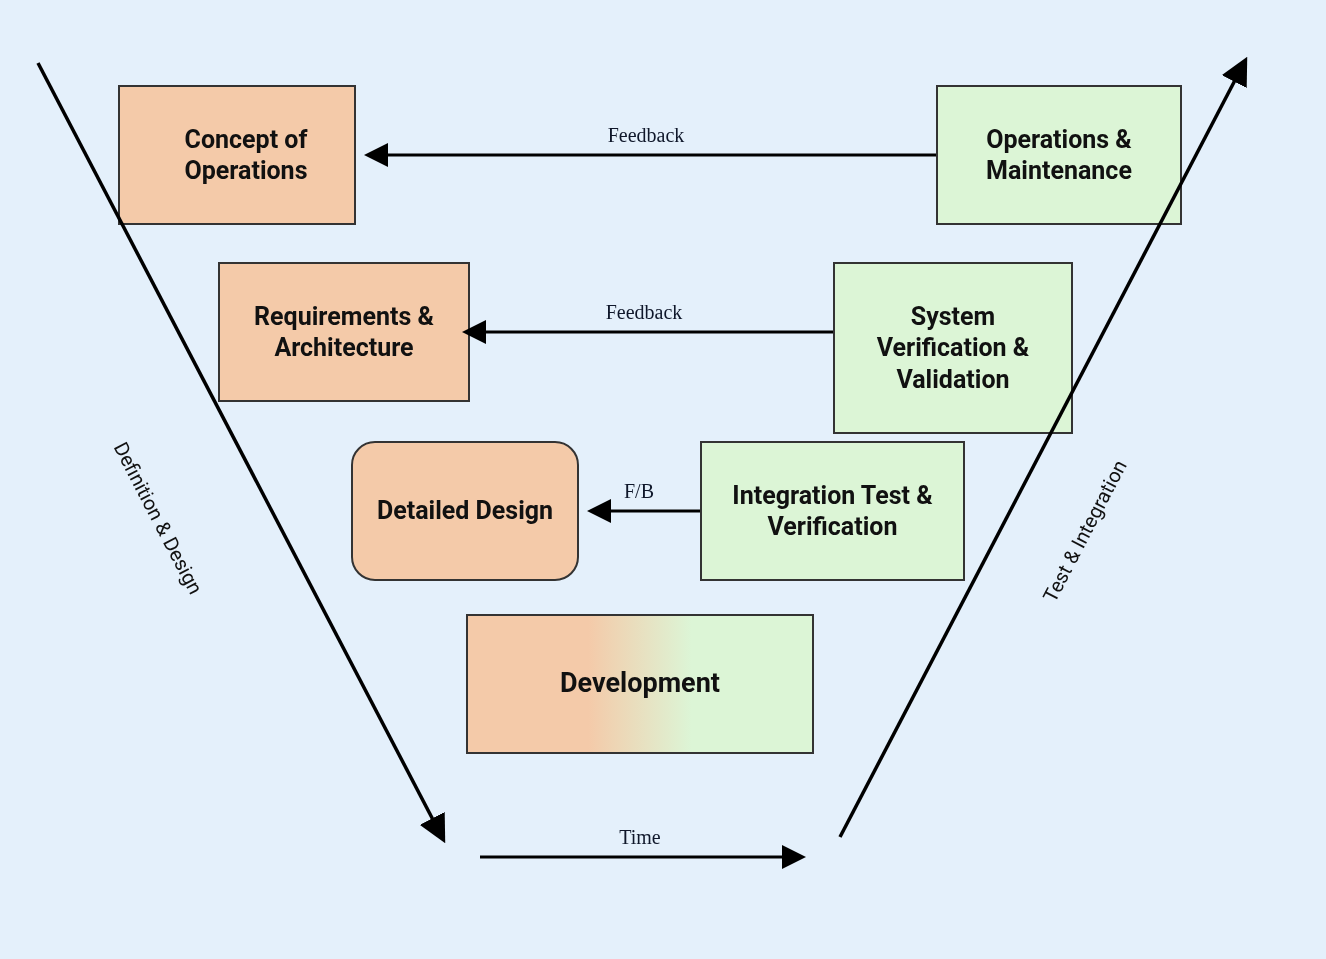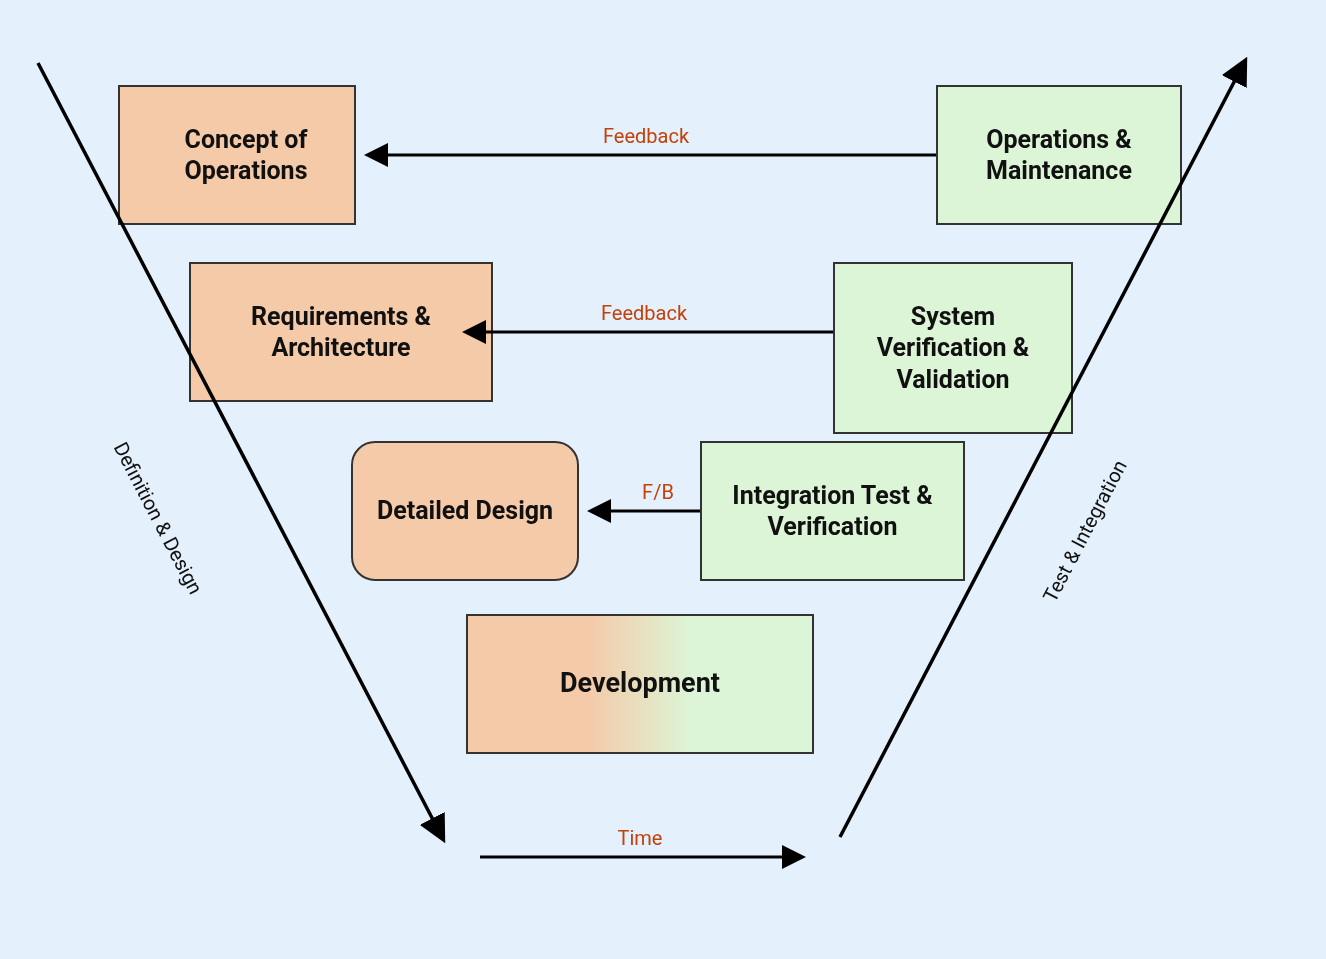--- a/index.html
+++ b/index.html
@@ -27,22 +27,23 @@
   }
   .left-box  { background: #f4caa9; font-size: 25px; }
   .right-box { background: #dcf5d6; font-size: 25px; }
   .dev-box {
     background: linear-gradient(to right, #f4caa9 0%, #f4caa9 35%, #dcf5d6 65%, #dcf5d6 100%);
     font-size: 27px;
   }
   .label {
     position: absolute;
     font-size: 20px;
-    color: #c2410c;
+    color: #0f172a;
     text-align: center;
+    font-family: Liberation Serif, serif;
   }
   .diag-label {
     position: absolute;
     font-size: 20px;
     color: #111;
     white-space: nowrap;
   }
   svg.overlay {
     position: absolute;
     left: 0; top: 0;
@@ -51,21 +52,21 @@
     pointer-events: none;
   }
 </style>
 </head>
 <body>
 
 <div class="box left-box" style="left:118px; top:85px;  width:238px; height:140px;padding-left:32px;">
   <span>Concept of Operations</span>
 </div>
 
-<div class="box left-box" style="left:189px; top:262px; width:304px; height:140px;">
+<div class="box left-box" style="left:218px; top:262px; width:252px; height:140px;">
   <span>Requirements &amp; Architecture</span>
 </div>
 
 <div class="box left-box" style="left:351px; top:441px; width:228px; height:140px;border-radius:24px;">
   <span>Detailed Design</span>
 </div>
 
 <div class="box dev-box" style="left:466px; top:614px; width:348px; height:140px;">
   <span>Development</span>
 </div>
@@ -79,21 +80,21 @@
 </div>
 
 <div class="box right-box" style="left:936px; top:85px;  width:246px; height:140px;justify-content:center;">
   <span>Operations &amp; Maintenance</span>
 </div>
 
 <div class="label" style="left:356px; top:124px; width:580px;">Feedback</div>
 
 <div class="label" style="left:454px; top:301px; width:380px;">Feedback</div>
 
-<div class="label" style="left:579px; top:480px; width:120px;margin-left:19px;">F/B</div>
+<div class="label" style="left:579px; top:480px; width:120px;">F/B</div>
 
 <div class="label" style="left:480px; top:826px; width:320px;">Time</div>
 
 <div class="diag-label" style="left:130px; top:438px; transform: rotate(62.5deg); transform-origin: left top;">Definition &amp; Design</div>
 
 <div class="diag-label" style="left:1038px; top:595px; transform: rotate(-62.5deg); transform-origin: left top;">Test &amp; Integration</div>
 
 <svg class="overlay" viewBox="0 0 1326 959">
   <defs>
     <marker id="arrowhead" markerWidth="8" markerHeight="8" refX="6" refY="4" orient="auto">

